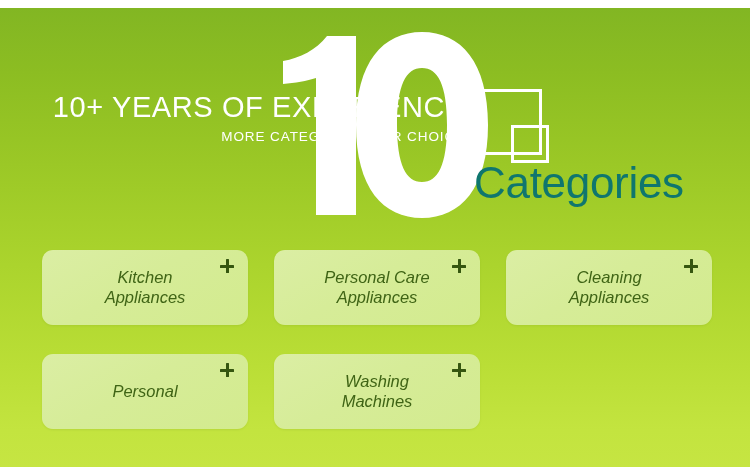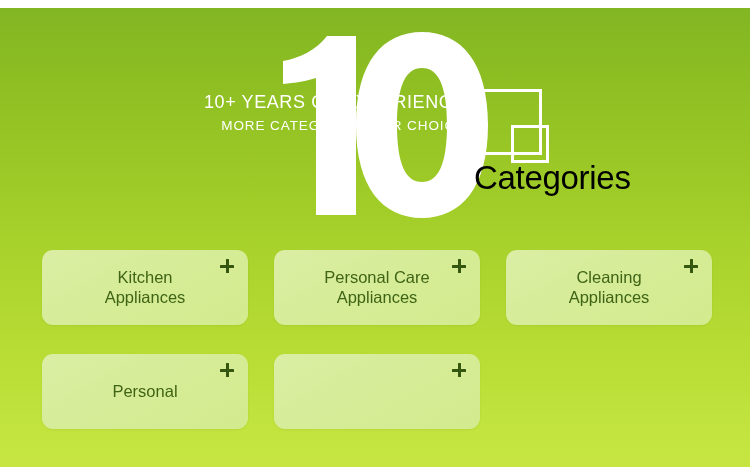--- a/index.html
+++ b/index.html
@@ -50,21 +50,21 @@
     position: absolute;
     left: 0;
     top: 93px;
     width: 470px;
     text-align: right;
     padding-right: 5px;
     box-sizing: border-box;
   }
   .headline {
     color: #ffffff;
-    font-size: 18px;
+    font-size: 29px;
     font-weight: 400;
     letter-spacing: 0.6px;
     line-height: 1.0;
     white-space: nowrap;
     margin: 0;
   }
   .subheadline {
     color: #ffffff;
     font-size: 13.5px;
     font-weight: 400;
@@ -89,22 +89,22 @@
     box-sizing: border-box;
   }
   .sq-large { left: 4px;  top: 4px;  width: 64px; height: 66px; }
   .sq-small { left: 37px; top: 40px; width: 38px; height: 38px; }
 
   
   .categories-word {
     position: absolute;
     left: 474px;
     top: 161px;
-    color: #000000;
-    font-size: 33px;
+    color: #0f766e;
+    font-size: 44px;
     font-weight: 300;
     letter-spacing: -0.3px;
     line-height: 1;
     white-space: nowrap;
   }
 
   
   .card-grid {
     position: absolute;
     left: 42px;
@@ -121,20 +121,21 @@
     position: relative;
     border-radius: 11px;
     background: linear-gradient(150deg, #dbeea4 0%, #d6ec98 45%, #d3eb8e 100%);
     box-shadow: 0 1px 2px rgba(90, 120, 20, 0.12);
     display: flex;
     align-items: center;
     justify-content: center;
     box-sizing: border-box;
     padding: 2px 20px;
     cursor: pointer;
+    font-style: italic;
   }
 
   .cat-label {
     color: #3f6415;
     font-size: 16.5px;
     font-weight: 400;
     line-height: 1.18;
     text-align: center;
     white-space: pre-line;
   }
@@ -213,19 +214,21 @@
 Appliances</span>
       <span class="plus-icon"></span>
     </div>
 
     <div class="cat-card">
       <span class="cat-label">Personal</span>
       <span class="plus-icon"></span>
     </div>
 
     <div class="cat-card">
+      <span class="cat-label">Washing
+Machines</span>
       <span class="plus-icon"></span>
     </div>
 
 
   </div>
 
 </div>
 
 </body></html>

